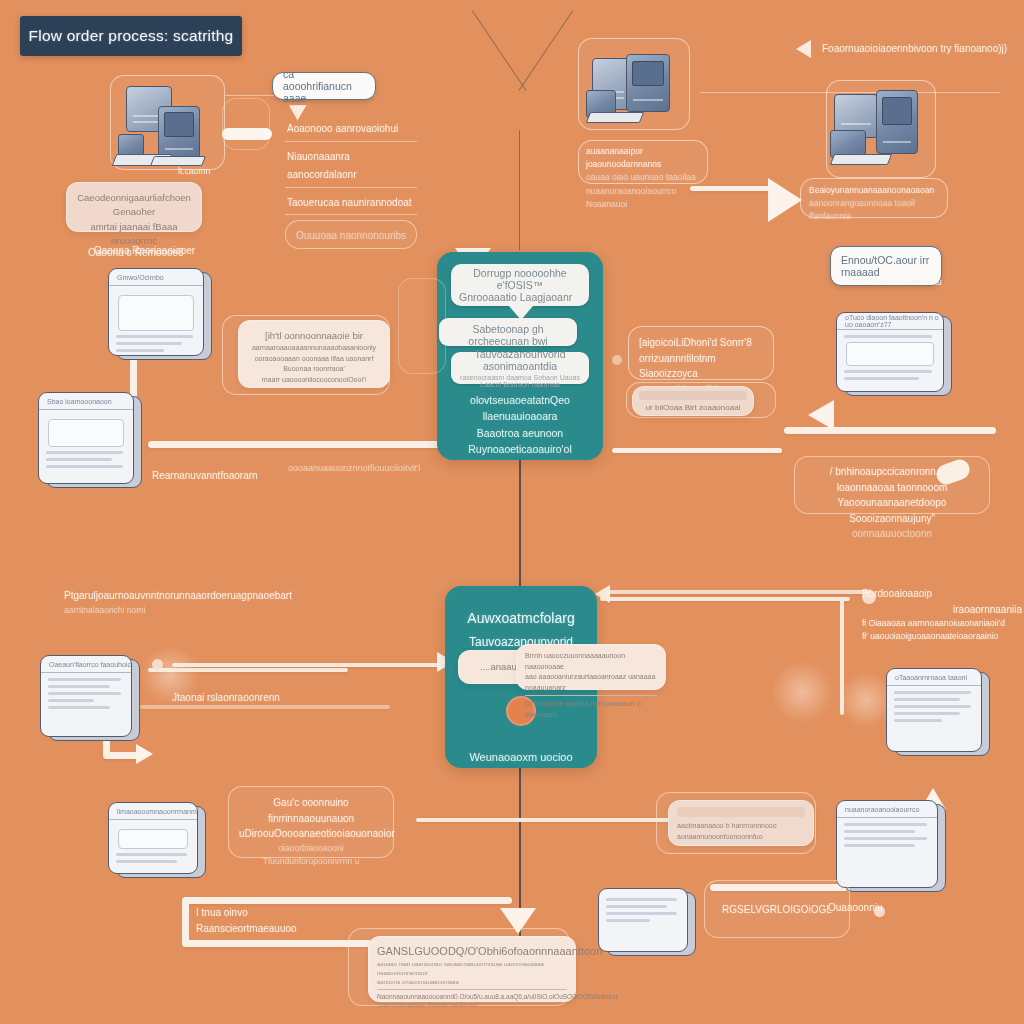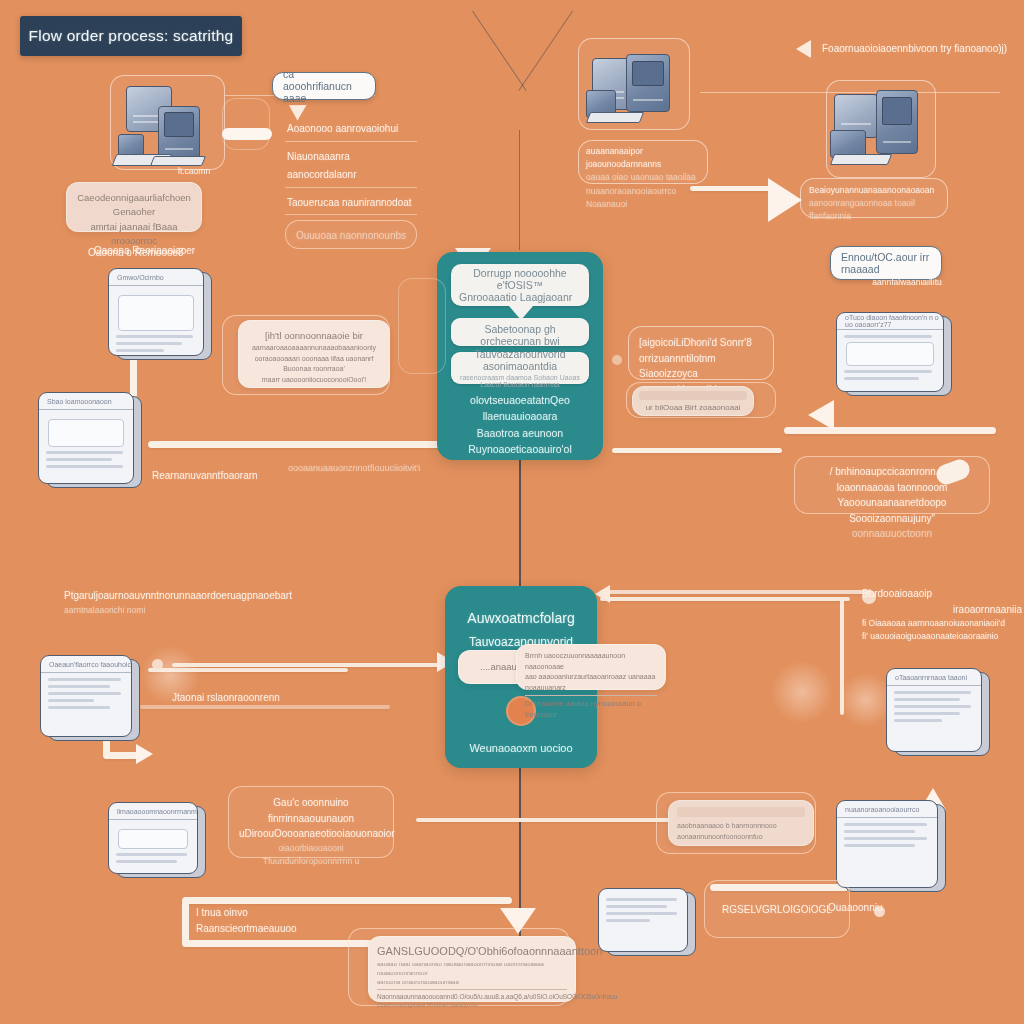--- a/index.html
+++ b/index.html
@@ -303,34 +303,34 @@
     <div class="tower" style="left:0px;top:42px;width:34px;height:26px;border-radius:3px;"></div>
     <div class="base" style="left:2px;top:66px;width:56px;height:9px;transform:skewX(-22deg);"></div>
   </div>
   <div class="ghost-card abs" style="left:800px;top:178px;width:148px;height:40px;">
     <div style="padding:5px 8px;">
       <div class="ghost-text sm">Beaioyunannuanaaanoonaoaoan</div>
       <div class="ghost-text sm dim">aanoonrangoaonnoaa toaoil ffanfaonnia</div>
     </div>
   </div>
 
-  <div class="abs white-label" style="left:830px;top:246px;width:112px;height:34px;">
+  <div class="abs white-label" style="left:830px;top:246px;width:112px;height:40px;">
     <span>Ennou/tOC.aour irr rnaaaad</span>
   </div>
   <div class="abs ghost-text sm" style="left:862px;top:276px;width:90px;text-align:center;">aannfalwaaniaillitu</div>
 
   <div class="abs teal-panel" style="left:437px;top:252px;width:166px;height:208px;">
 
     <div class="white-pill" style="position:absolute;left:14px;top:12px;width:138px;height:42px;border-radius:10px;flex-direction:column;">
       <span>Dorrugp nooooohhe  e'fOSIS™</span>
       <span>Gnrooaaatio  Laagjaoanr</span>
     </div>
     <div class="speech-tail" style="left:72px;top:54px;"></div>
 
-    <div class="white-pill" style="position:absolute;left:14px;top:66px;width:138px;height:28px;">
+    <div class="white-pill" style="position:absolute;left:2px;top:66px;width:138px;height:28px;">
       <span>Sabetoonap gh orcheecunan  bwi</span>
     </div>
 
     <div class="white-pill" style="position:absolute;left:14px;top:100px;width:138px;height:32px;flex-direction:column;">
       <span>Tauvoazanounvorid  asonimaoantdia</span>
       <span class="pill-sub">rasenocraasm   daamoa   Sobaon   Uaoas   Laacof  Bouraon  raanrnaa</span>
     </div>
 
     <div style="position:absolute;left:8px;top:140px;width:150px;">
       <div class="teal-sub">olovtseuaoeatatnQeo</div>
@@ -413,21 +413,21 @@
     </div>
   </div>
   <div class="abs" style="left:936px;top:462px;width:34px;height:20px;background:#fbf0e6;border-radius:10px;transform:rotate(-20deg);"></div>
 
   <div class="abs teal-panel" style="left:445px;top:586px;width:152px;height:182px;">
     <div class="teal-title" style="margin-top:22px;font-size:14px;">Auwxoatmcfolarg</div>
     <div class="teal-title" style="margin-top:6px;font-size:12px;">Tauvoazanounvorid</div>
     <div style="display:flex;justify-content:center;margin-top:44px;">
       <div class="teal-dot"></div>
     </div>
-    <div class="teal-sub" style="margin-top:14px;font-size:11px;">Weunaoaoxm uocioo</div>
+    <div class="teal-sub" style="margin-top:23px;font-size:11px;">Weunaoaoxm uocioo</div>
   </div>
 
   <div class="abs peach-box light" style="left:458px;top:650px;width:122px;height:34px;display:flex;align-items:center;justify-content:center;">
     <span>....anaaugunrcicoo</span>
   </div>
   <div class="abs peach-box light" style="left:516px;top:644px;width:150px;height:46px;text-align:left;padding:6px 8px;">
     <div style="font-size:7px;">Brrnh uaooczuuonnaaaaaunoon naaoonoaae</div>
     <div style="font-size:7px;">aao  aaaooaniurzaurtaaoanroaaz uanaaaa noaauuanarz</div>
     <div style="font-size:7.5px;border-top:1px solid #c9b5a9;margin-top:2px;padding-top:2px;">Di trraoonie  aaotaa nyrouonaaun o truonaanr</div>
   </div>

